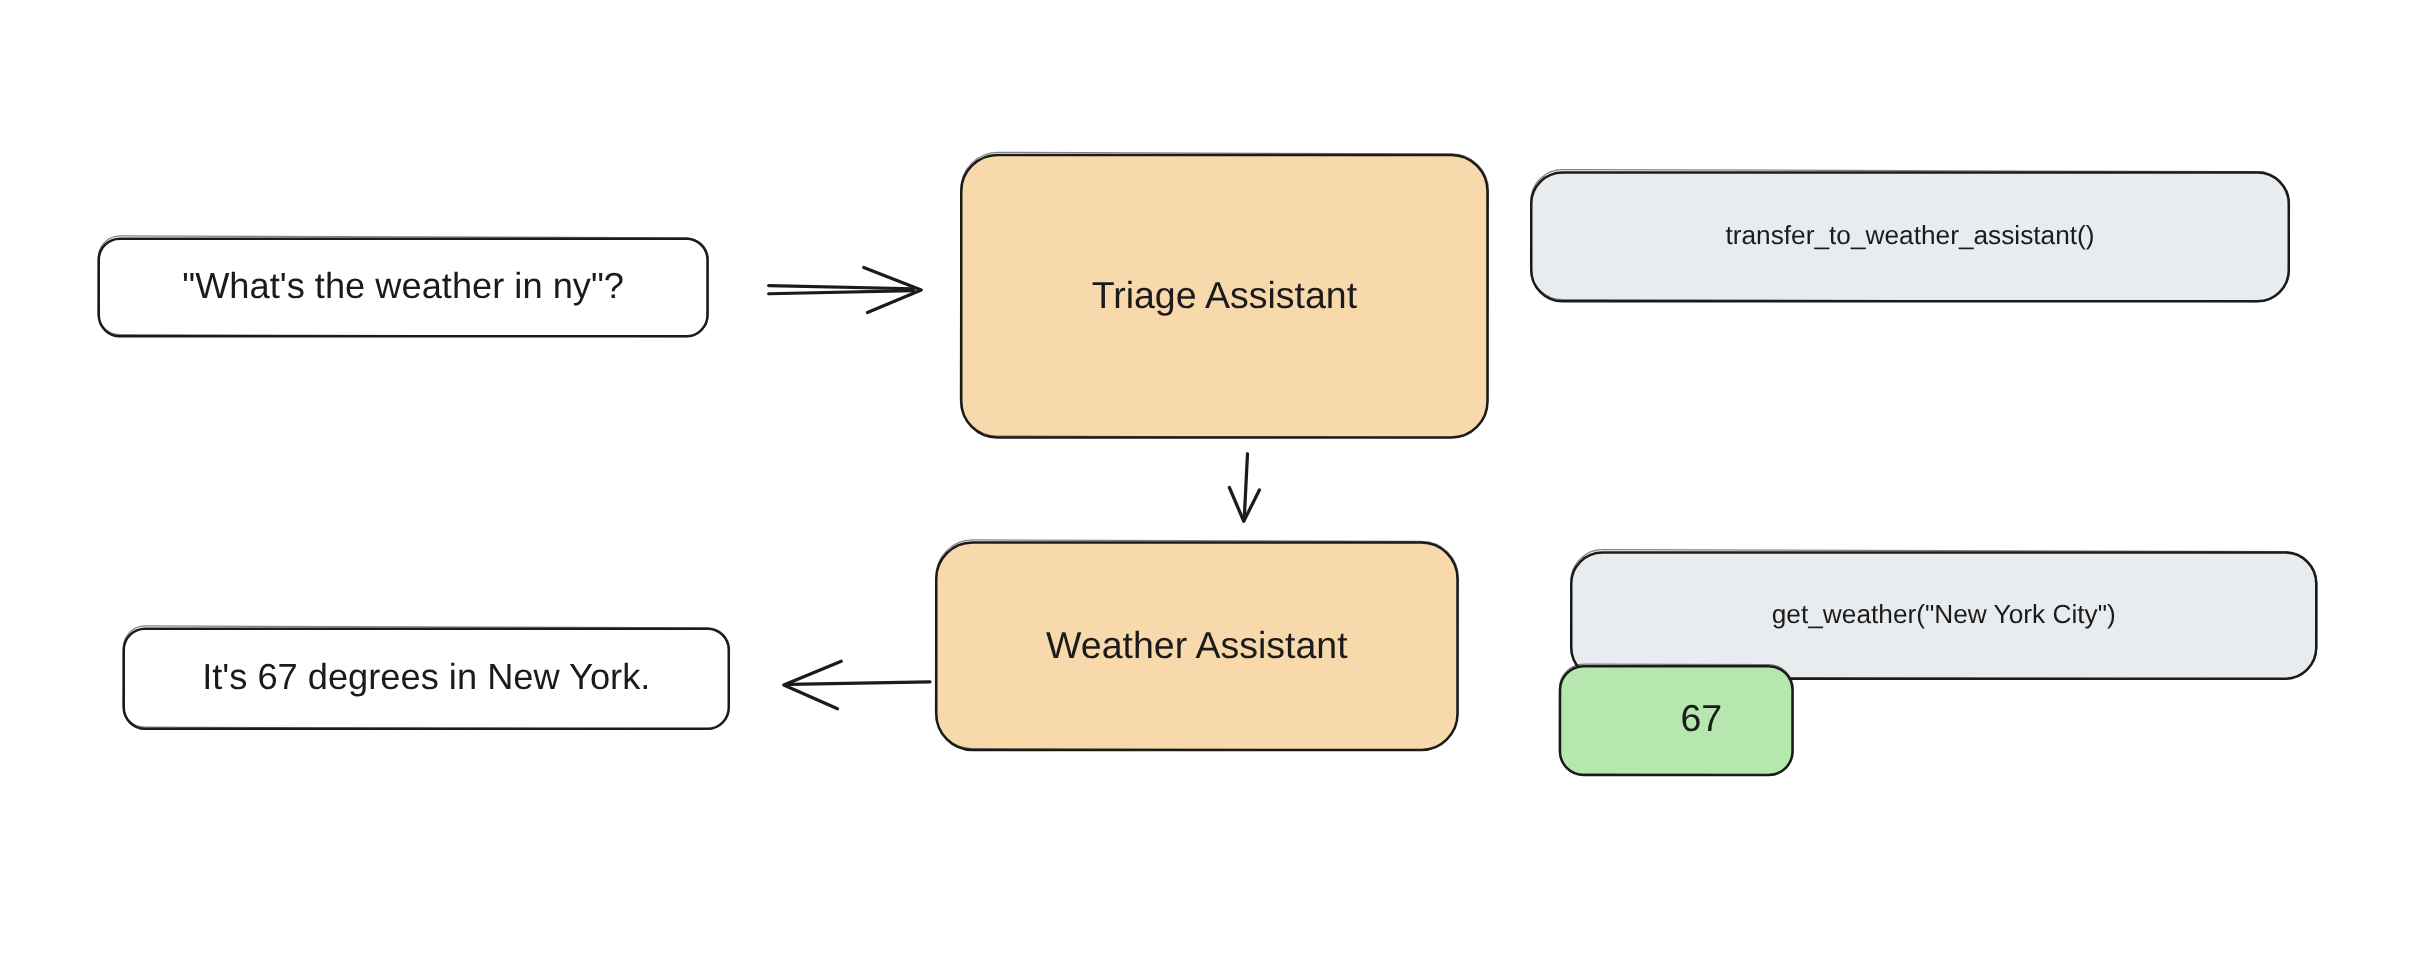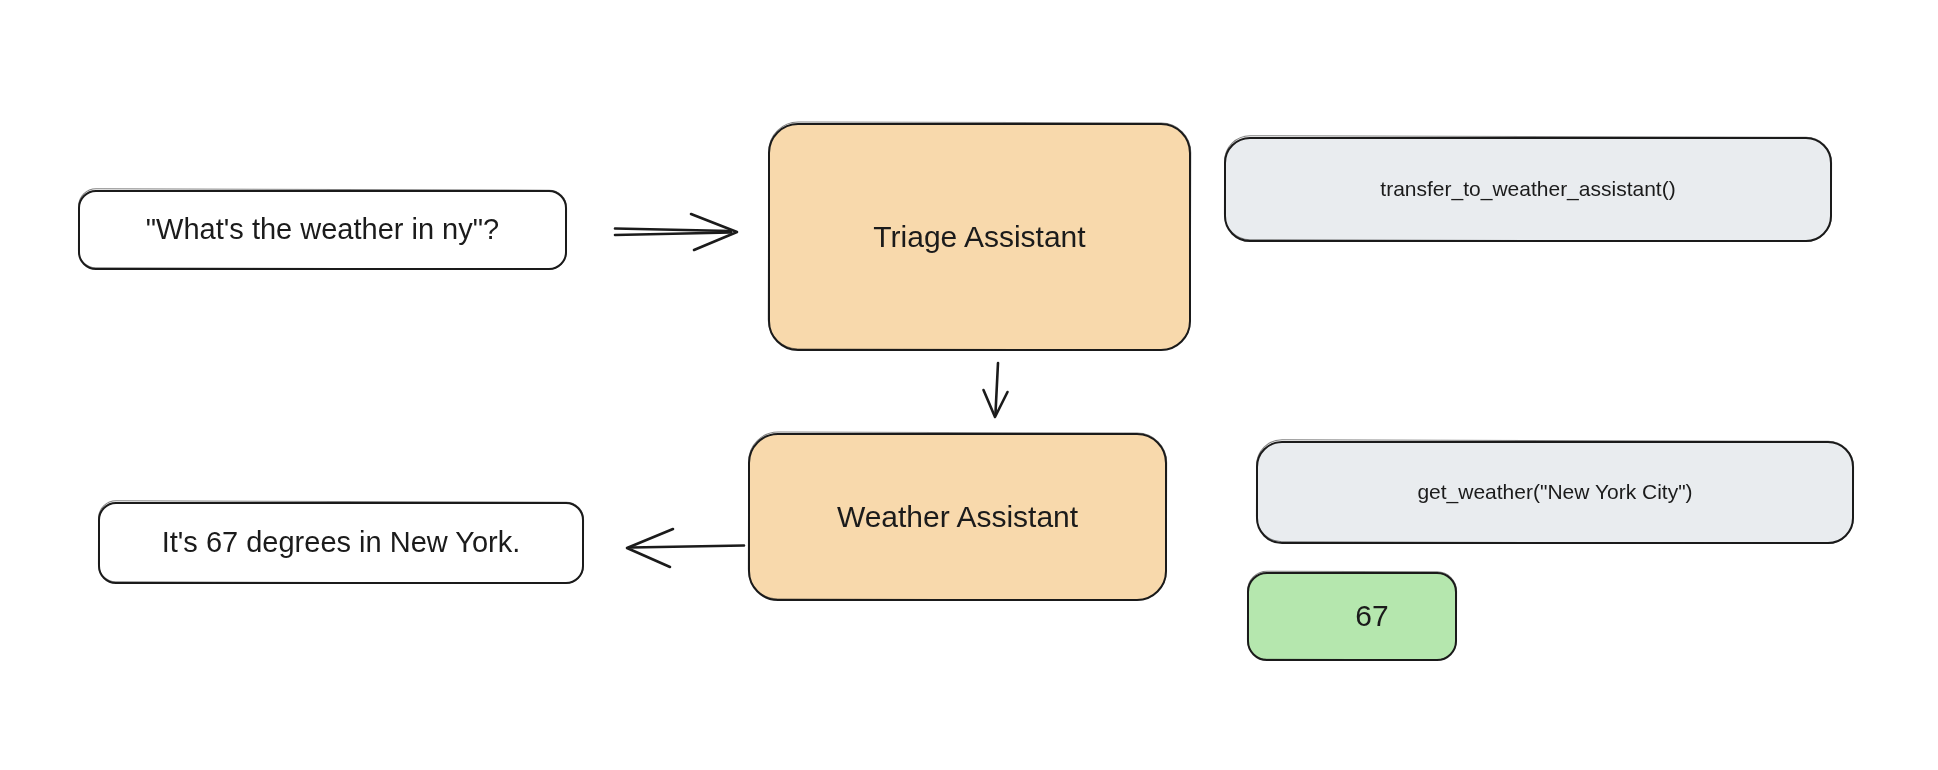--- a/index.html
+++ b/index.html
@@ -59,21 +59,21 @@
   .result {
     background: var(--result-fill, #b5e7ae);
     border-radius: 20px;
     font-size: 30px;
   }
   #user-query    { left: 78px;   top: 190px; width: 489px; height: 80px; }
   #triage-node   { left: 768px;  top: 123px; width: 423px; height: 228px; }
   #transfer-box  { left: 1210px; top: 137px; width: 608px; height: 105px; }
   #weather-node  { left: 748px;  top: 433px; width: 419px; height: 168px; }
   #getweather-box{ left: 1242px; top: 441px; width: 598px; height: 103px; }
-  #result-box    { left: 1247px; top: 572px; width: 210px; height: 89px; padding-left: 40px; }
+  #result-box    { left: 1247px; top: 532px; width: 188px; height: 89px; padding-left: 40px; }
   #response-box  { left: 82px;   top: 502px; width: 486px; height: 82px; margin-left: 16px; }
   #arrows {
     position: absolute;
     inset: 0;
     pointer-events: none;
   }
   #arrows path {
     fill: none;
     stroke: var(--stroke, #1b1b1b);
     stroke-width: 2.6;

